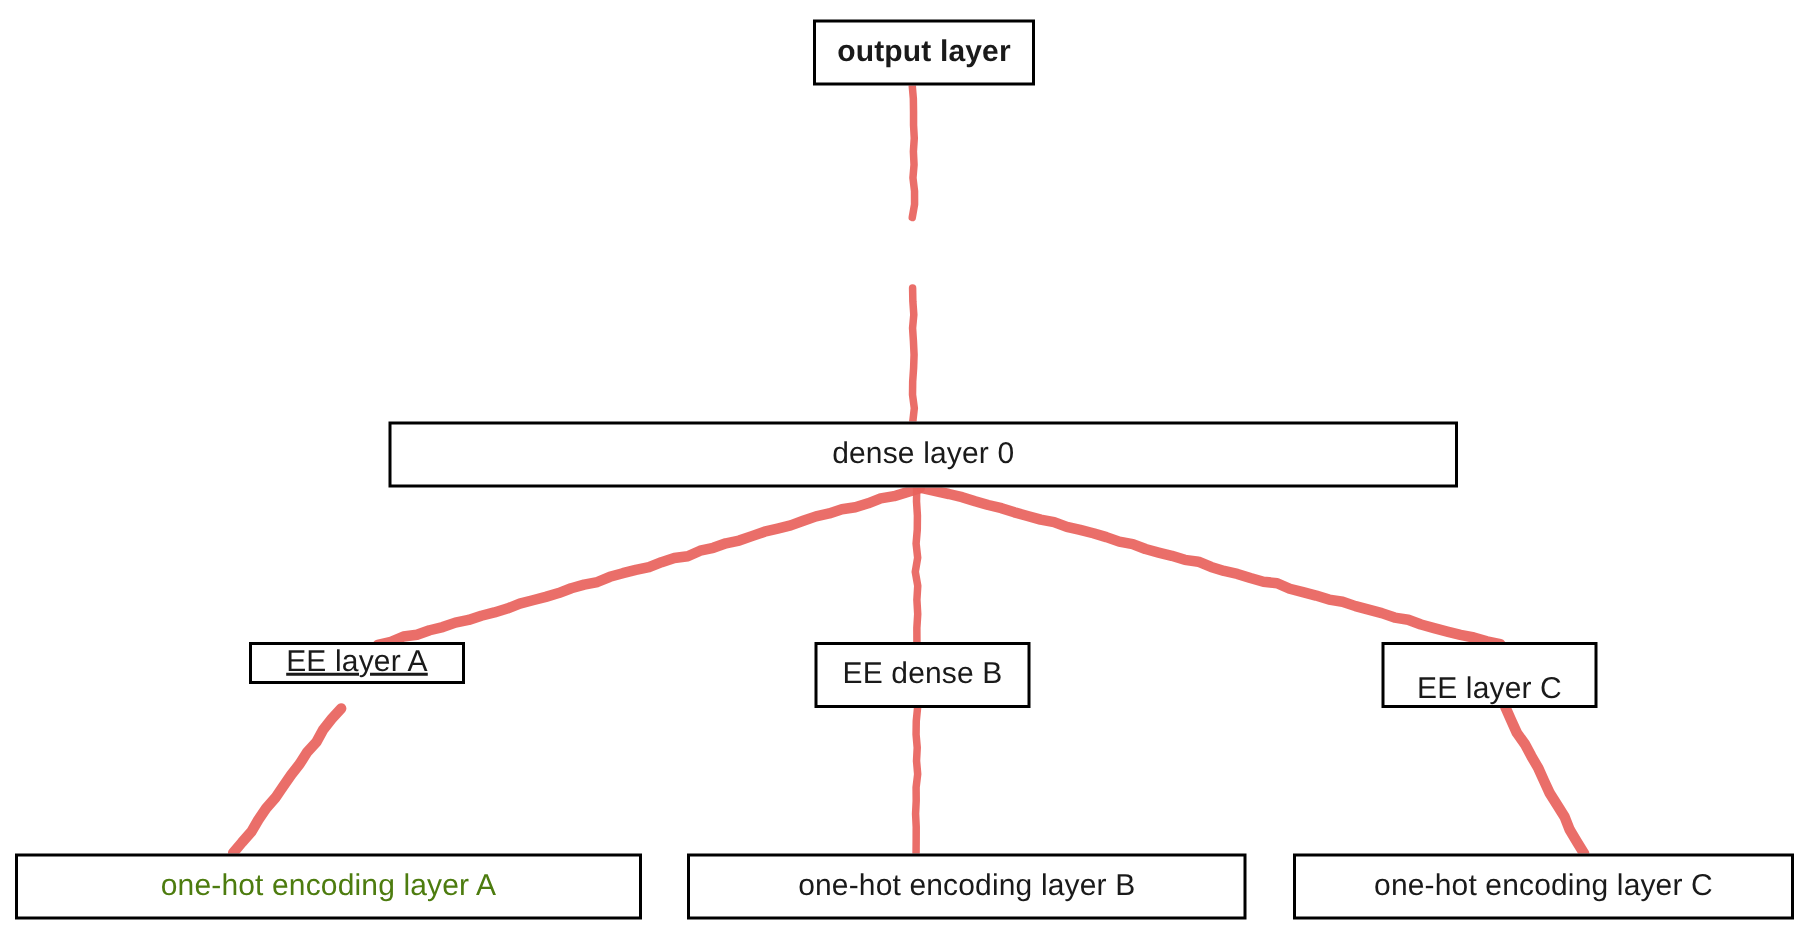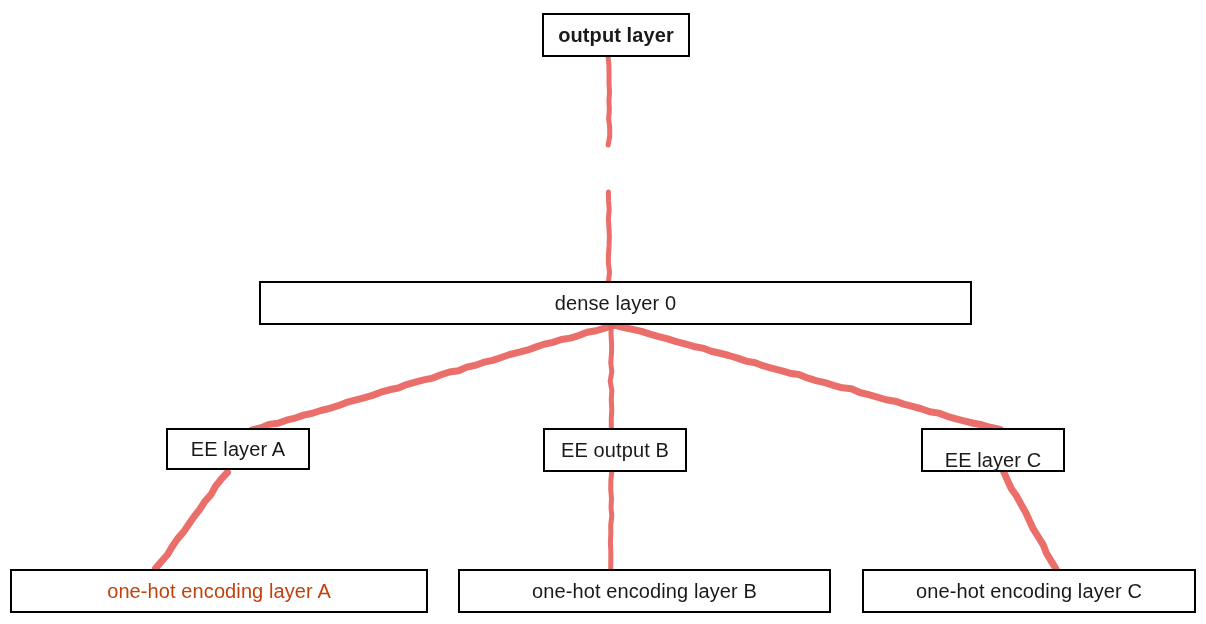--- a/index.html
+++ b/index.html
@@ -65,33 +65,33 @@
 
   <div class="node-box" id="box-output_layer" style="left: 542px; top: 13px; width: 148px; height: 44px; border-color: rgb(0, 0, 0); background: rgb(255, 255, 255); color: rgb(26, 26, 26); font-weight: bold;">
     <span class="node-label">output layer</span>
   </div>
 
 
   <div class="node-box" id="box-dense_layer_0" style="left: 259px; top: 281px; width: 713px; height: 44px; border-color: rgb(0, 0, 0); background: rgb(255, 255, 255); color: rgb(26, 26, 26);">
     <span class="node-label">dense layer 0</span>
   </div>
 
-  <div class="node-box" id="box-ee_layer_a" style="left: 166px; top: 428px; width: 144px; height: 42px; border-color: rgb(0, 0, 0); background: rgb(255, 255, 255); color: rgb(26, 26, 26);">
+  <div class="node-box" id="box-ee_layer_a" style="left: 166px; top: 428px; width: 144px; height: 28px; border-color: rgb(0, 0, 0); background: rgb(255, 255, 255); color: rgb(26, 26, 26); text-decoration: underline;">
     <span class="node-label">EE layer A</span>
   </div>
 
   <div class="node-box" id="box-ee_layer_b" style="left: 543px; top: 428px; width: 144px; height: 44px; border-color: rgb(0, 0, 0); background: rgb(255, 255, 255); color: rgb(26, 26, 26);">
-    <span class="node-label">EE output B</span>
+    <span class="node-label">EE dense B</span>
   </div>
 
   <div class="node-box" id="box-ee_layer_c" style="left: 921px; top: 428px; width: 144px; height: 44px; border-color: rgb(0, 0, 0); background: rgb(255, 255, 255); color: rgb(26, 26, 26); align-items: flex-end;">
     <span class="node-label">EE layer C</span>
   </div>
 
-  <div class="node-box" id="box-onehot_layer_a" style="left: 10px; top: 569px; width: 418px; height: 44px; border-color: rgb(0, 0, 0); background: rgb(255, 255, 255); color: #c2410c;">
+  <div class="node-box" id="box-onehot_layer_a" style="left: 10px; top: 569px; width: 418px; height: 44px; border-color: rgb(0, 0, 0); background: rgb(255, 255, 255); color: #4d7c0f;">
     <span class="node-label">one-hot encoding layer A</span>
   </div>
 
   <div class="node-box" id="box-onehot_layer_c" style="left: 862px; top: 569px; width: 334px; height: 44px; border-color: rgb(0, 0, 0); background: rgb(255, 255, 255); color: rgb(26, 26, 26);">
     <span class="node-label">one-hot encoding layer C</span>
   </div>
 
   <div class="node-box" id="box-onehot_layer_b" style="left: 458px; top: 569px; width: 373px; height: 44px; border-color: rgb(0, 0, 0); background: rgb(255, 255, 255); color: rgb(26, 26, 26);">
     <span class="node-label">one-hot encoding layer B</span>
   </div>

